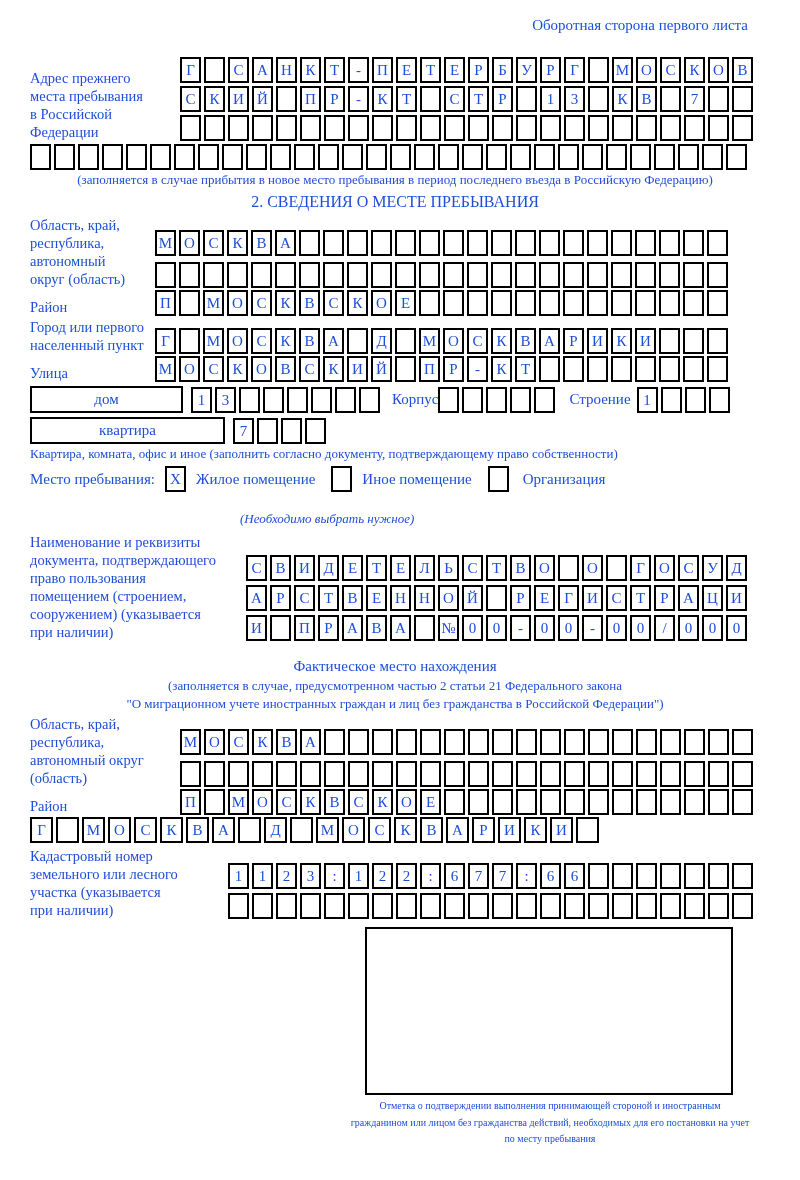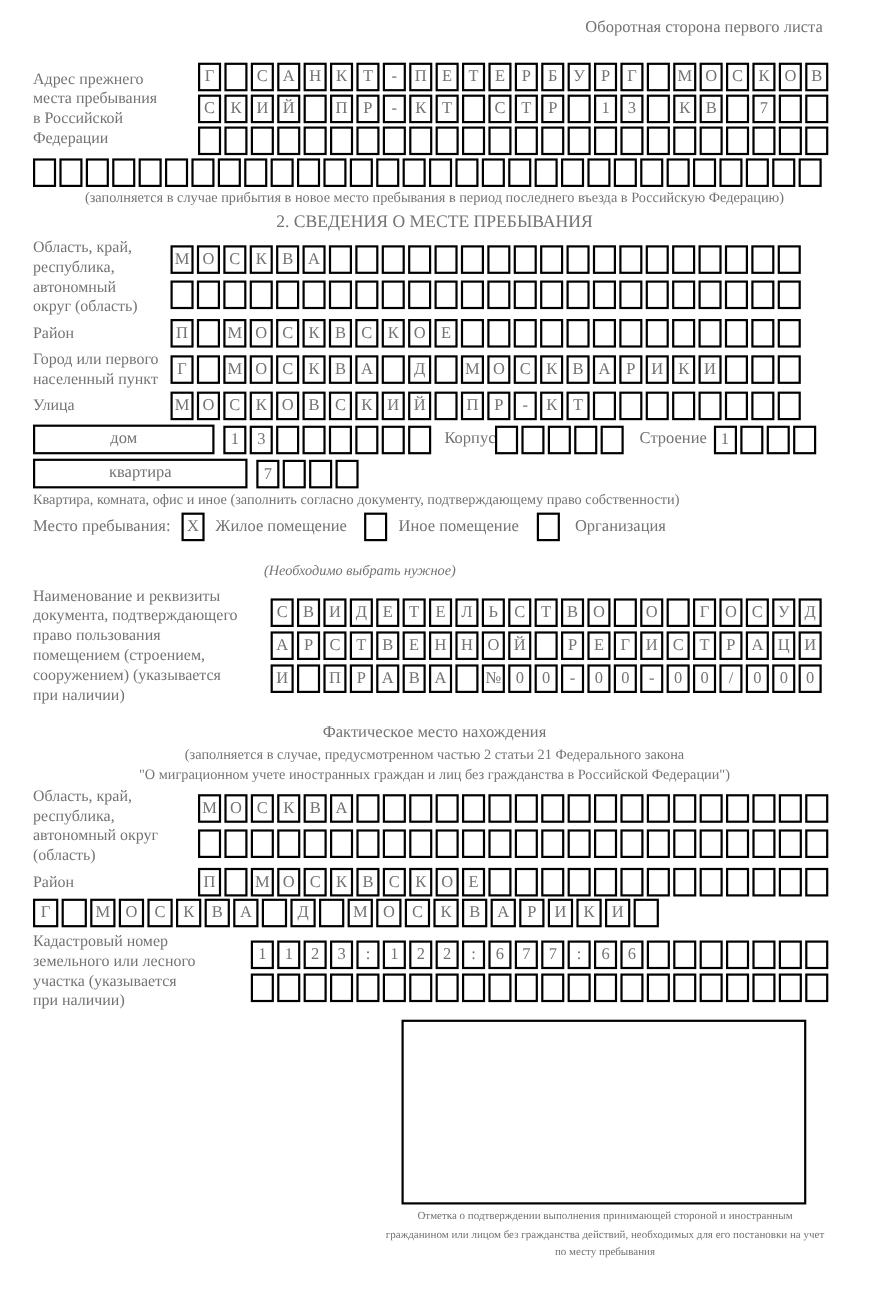--- a/index.html
+++ b/index.html
@@ -1,45 +1,45 @@
 <!DOCTYPE html>
 <html><head>
 <meta charset="utf-8">
 <style>
   html,body{margin:0;padding:0;background:#fff;}
   .page{
     position:relative;width:800px;height:1180px;box-sizing:border-box;
-    padding:16px 40px 0 30px;overflow:hidden;color:#737373;
+    padding:16px 40px 0 30px;overflow:hidden;color:#1d4ed8;
     font-family:"Liberation Serif","DejaVu Serif",serif;
   }
   .header-note{text-align:right;font-size:15px;line-height:19px;padding-right:12px;}
   .lbl{flex:none;font-size:14.5px;line-height:18px;white-space:pre-line;}
   .lbl.tiny{font-size:12.5px;}
   .w150{width:150px}.w125{width:125px}.w216{width:216px}.w198{width:198px}.w152{width:152px}
-  .fb{display:flex;align-items:center;}
+  .fb{display:flex;align-items:flex-end;}
   .rows{display:flex;flex-direction:column;row-gap:3px;}
   .rows.gap6{row-gap:6px;}
   .rows.gap4{row-gap:4px;}
   .boxrow{display:flex;gap:3px;flex:none;}
   .cell{
     box-sizing:border-box;flex:none;width:21px;height:26px;border:2px solid #000;
     display:inline-flex;align-items:center;justify-content:center;
     font-size:15px;line-height:22px;font-family:"Liberation Serif","DejaVu Serif",serif;
   }
   .w26 .cell{width:23px;}
   .caption{font-size:13px;line-height:16px;margin-top:2px;}
   .caption.center{text-align:center;}
   .sec-title{font-size:16px;line-height:20px;font-weight:normal;text-align:center;margin-top:4px;}
   .sub-title{font-size:15px;line-height:19px;font-weight:normal;text-align:center;margin-top:16px;}
   .hrow{display:flex;align-items:center;}
   .labelbox{
     box-sizing:border-box;border:2px solid #000;height:27px;display:flex;
     align-items:center;justify-content:center;font-size:15px;flex:none;
   }
-  .w165{width:165px}.w195{width:195px}
+  .w165{width:153px}.w195{width:195px}
   .inl{font-size:15px;line-height:19px;flex:none;}
   .ml8{margin-left:8px}.ml10{margin-left:10px}.ml12{margin-left:12px}.ml14{margin-left:14px}.ml16{margin-left:16px}.mr6{margin-right:6px}
   .mt2{margin-top:2px}.mt3{margin-top:3px}.mt4{margin-top:4px}.mt6{margin-top:6px}.mt22{margin-top:22px}
   .note-center{margin-left:210px;margin-top:19px;font-style:italic;}
   .confirm{margin-top:8px;}
   .confirm-box{box-sizing:border-box;margin-left:335px;width:368px;height:168px;border:2px solid #000;}
   .confirm-caption{margin-left:320px;width:400px;text-align:center;font-size:10px;line-height:16.5px;margin-top:3px;}
 </style>
 </head>
 <body>

